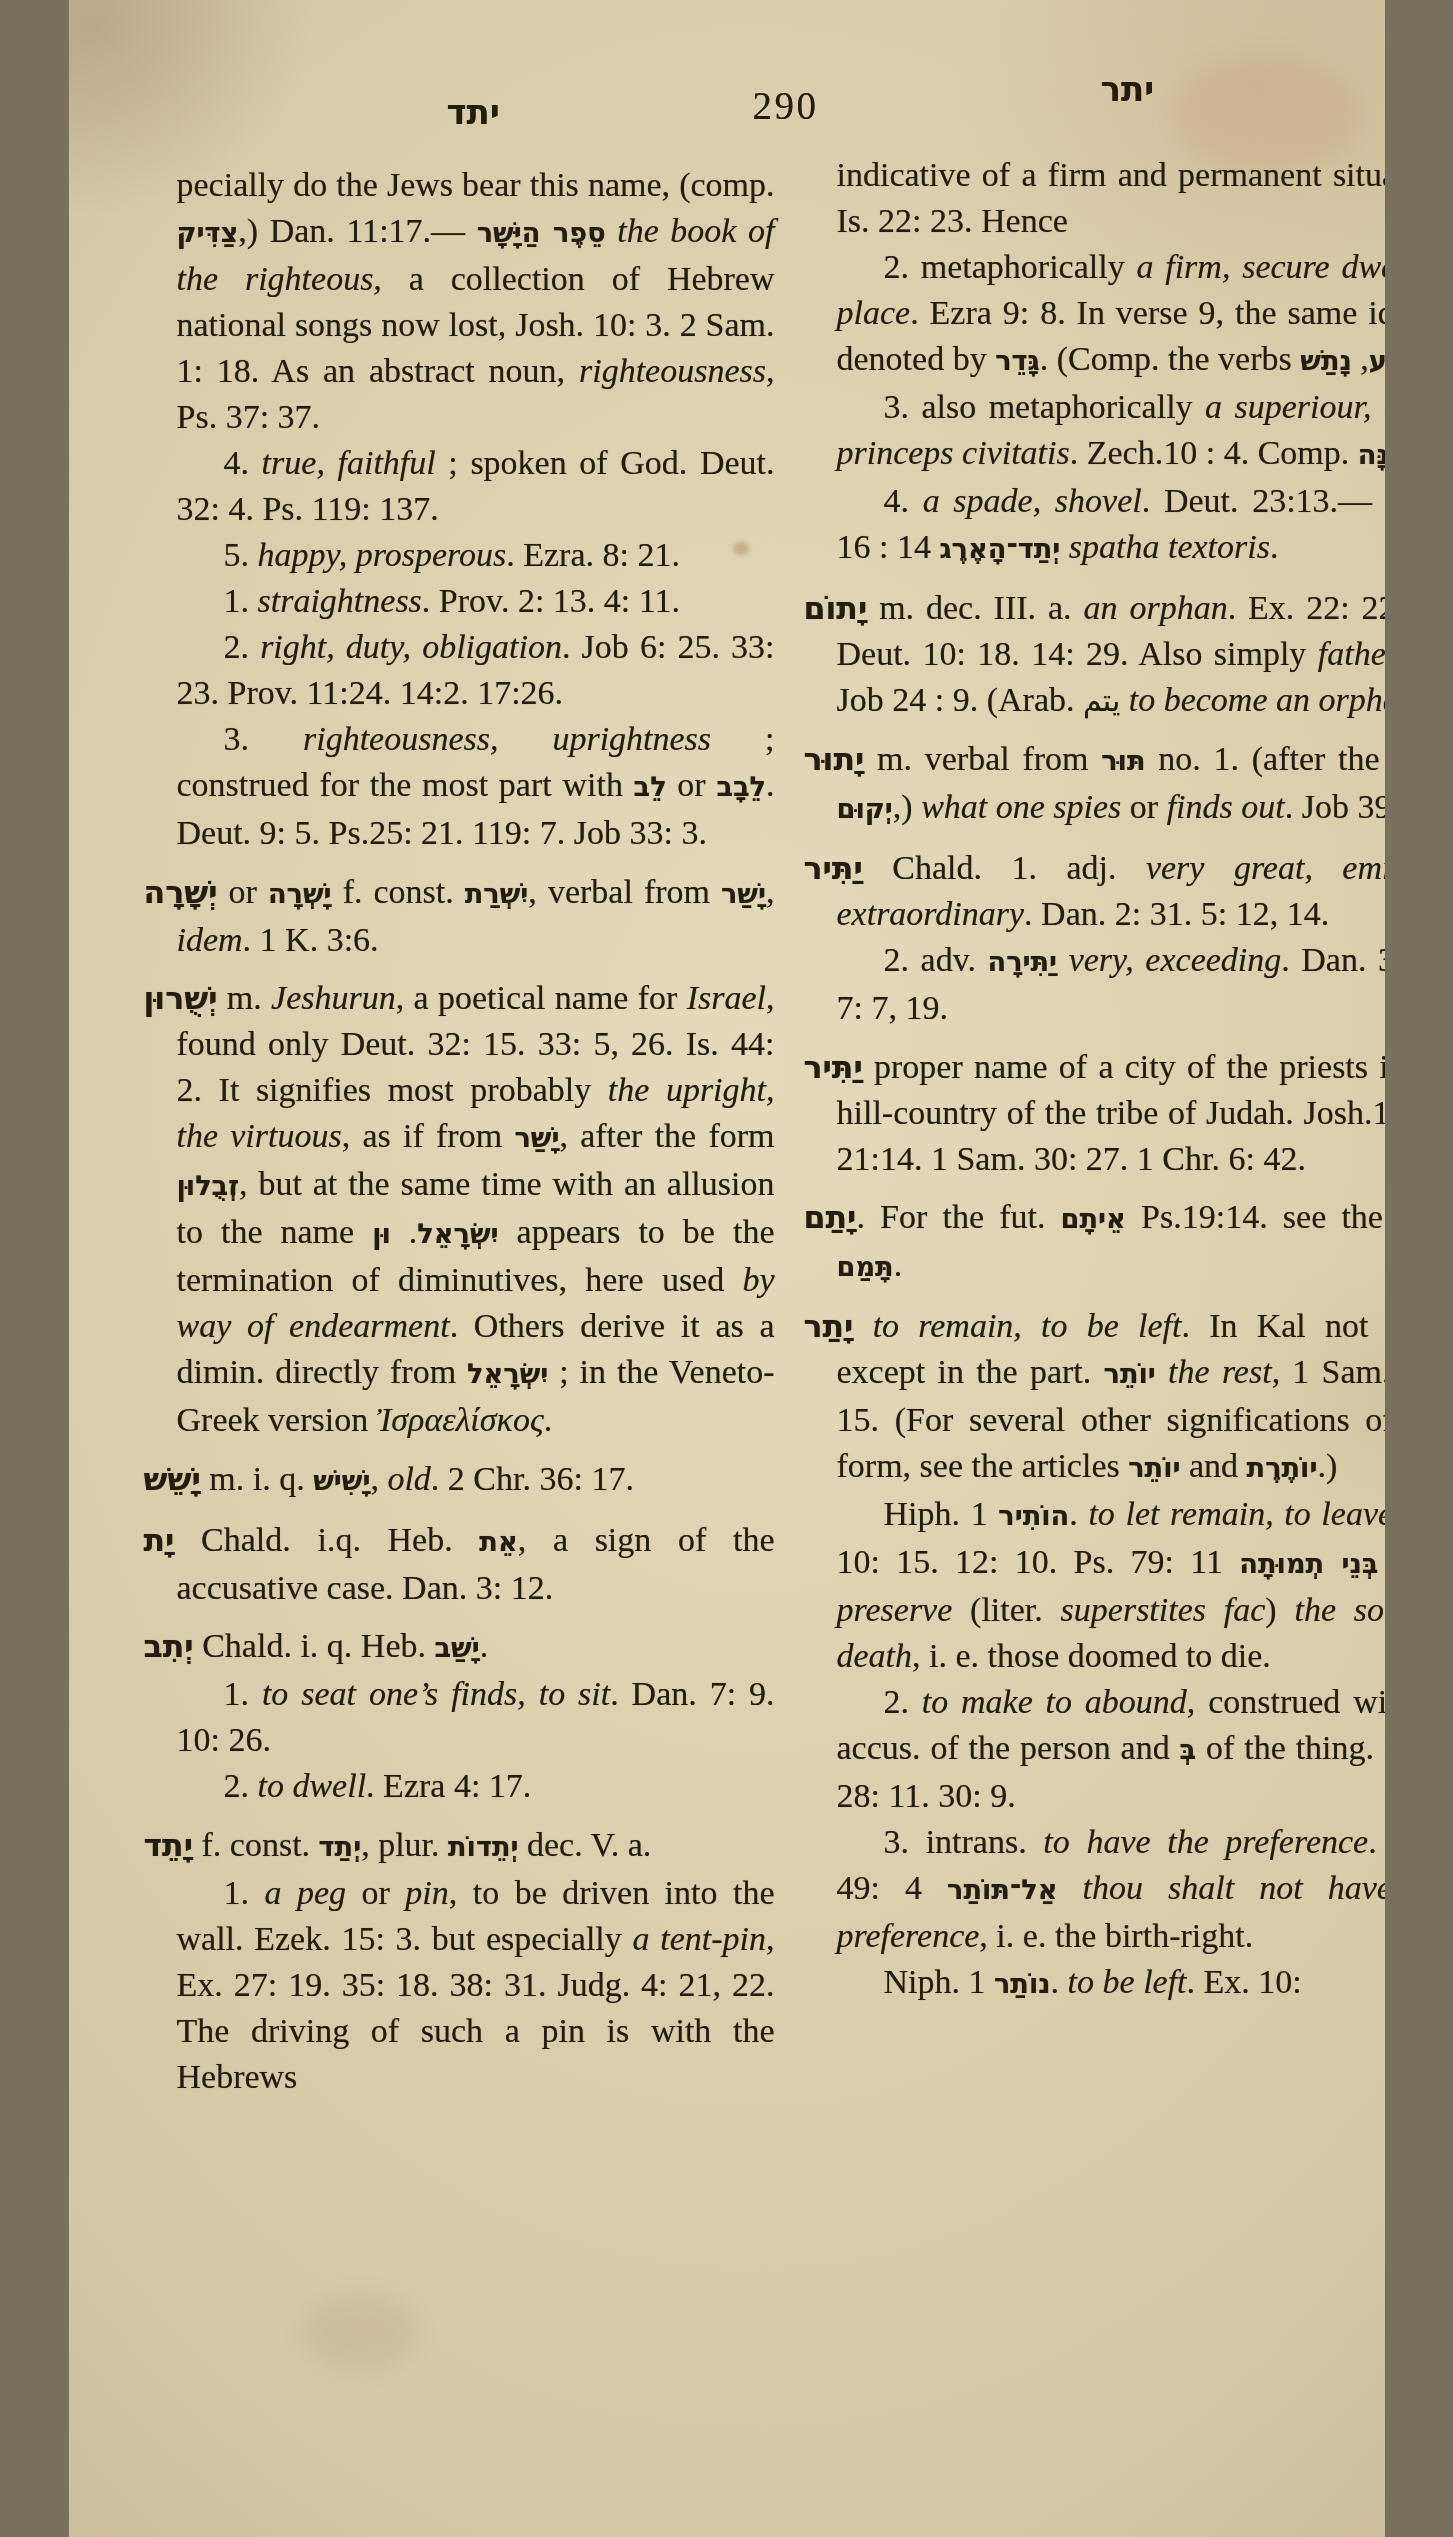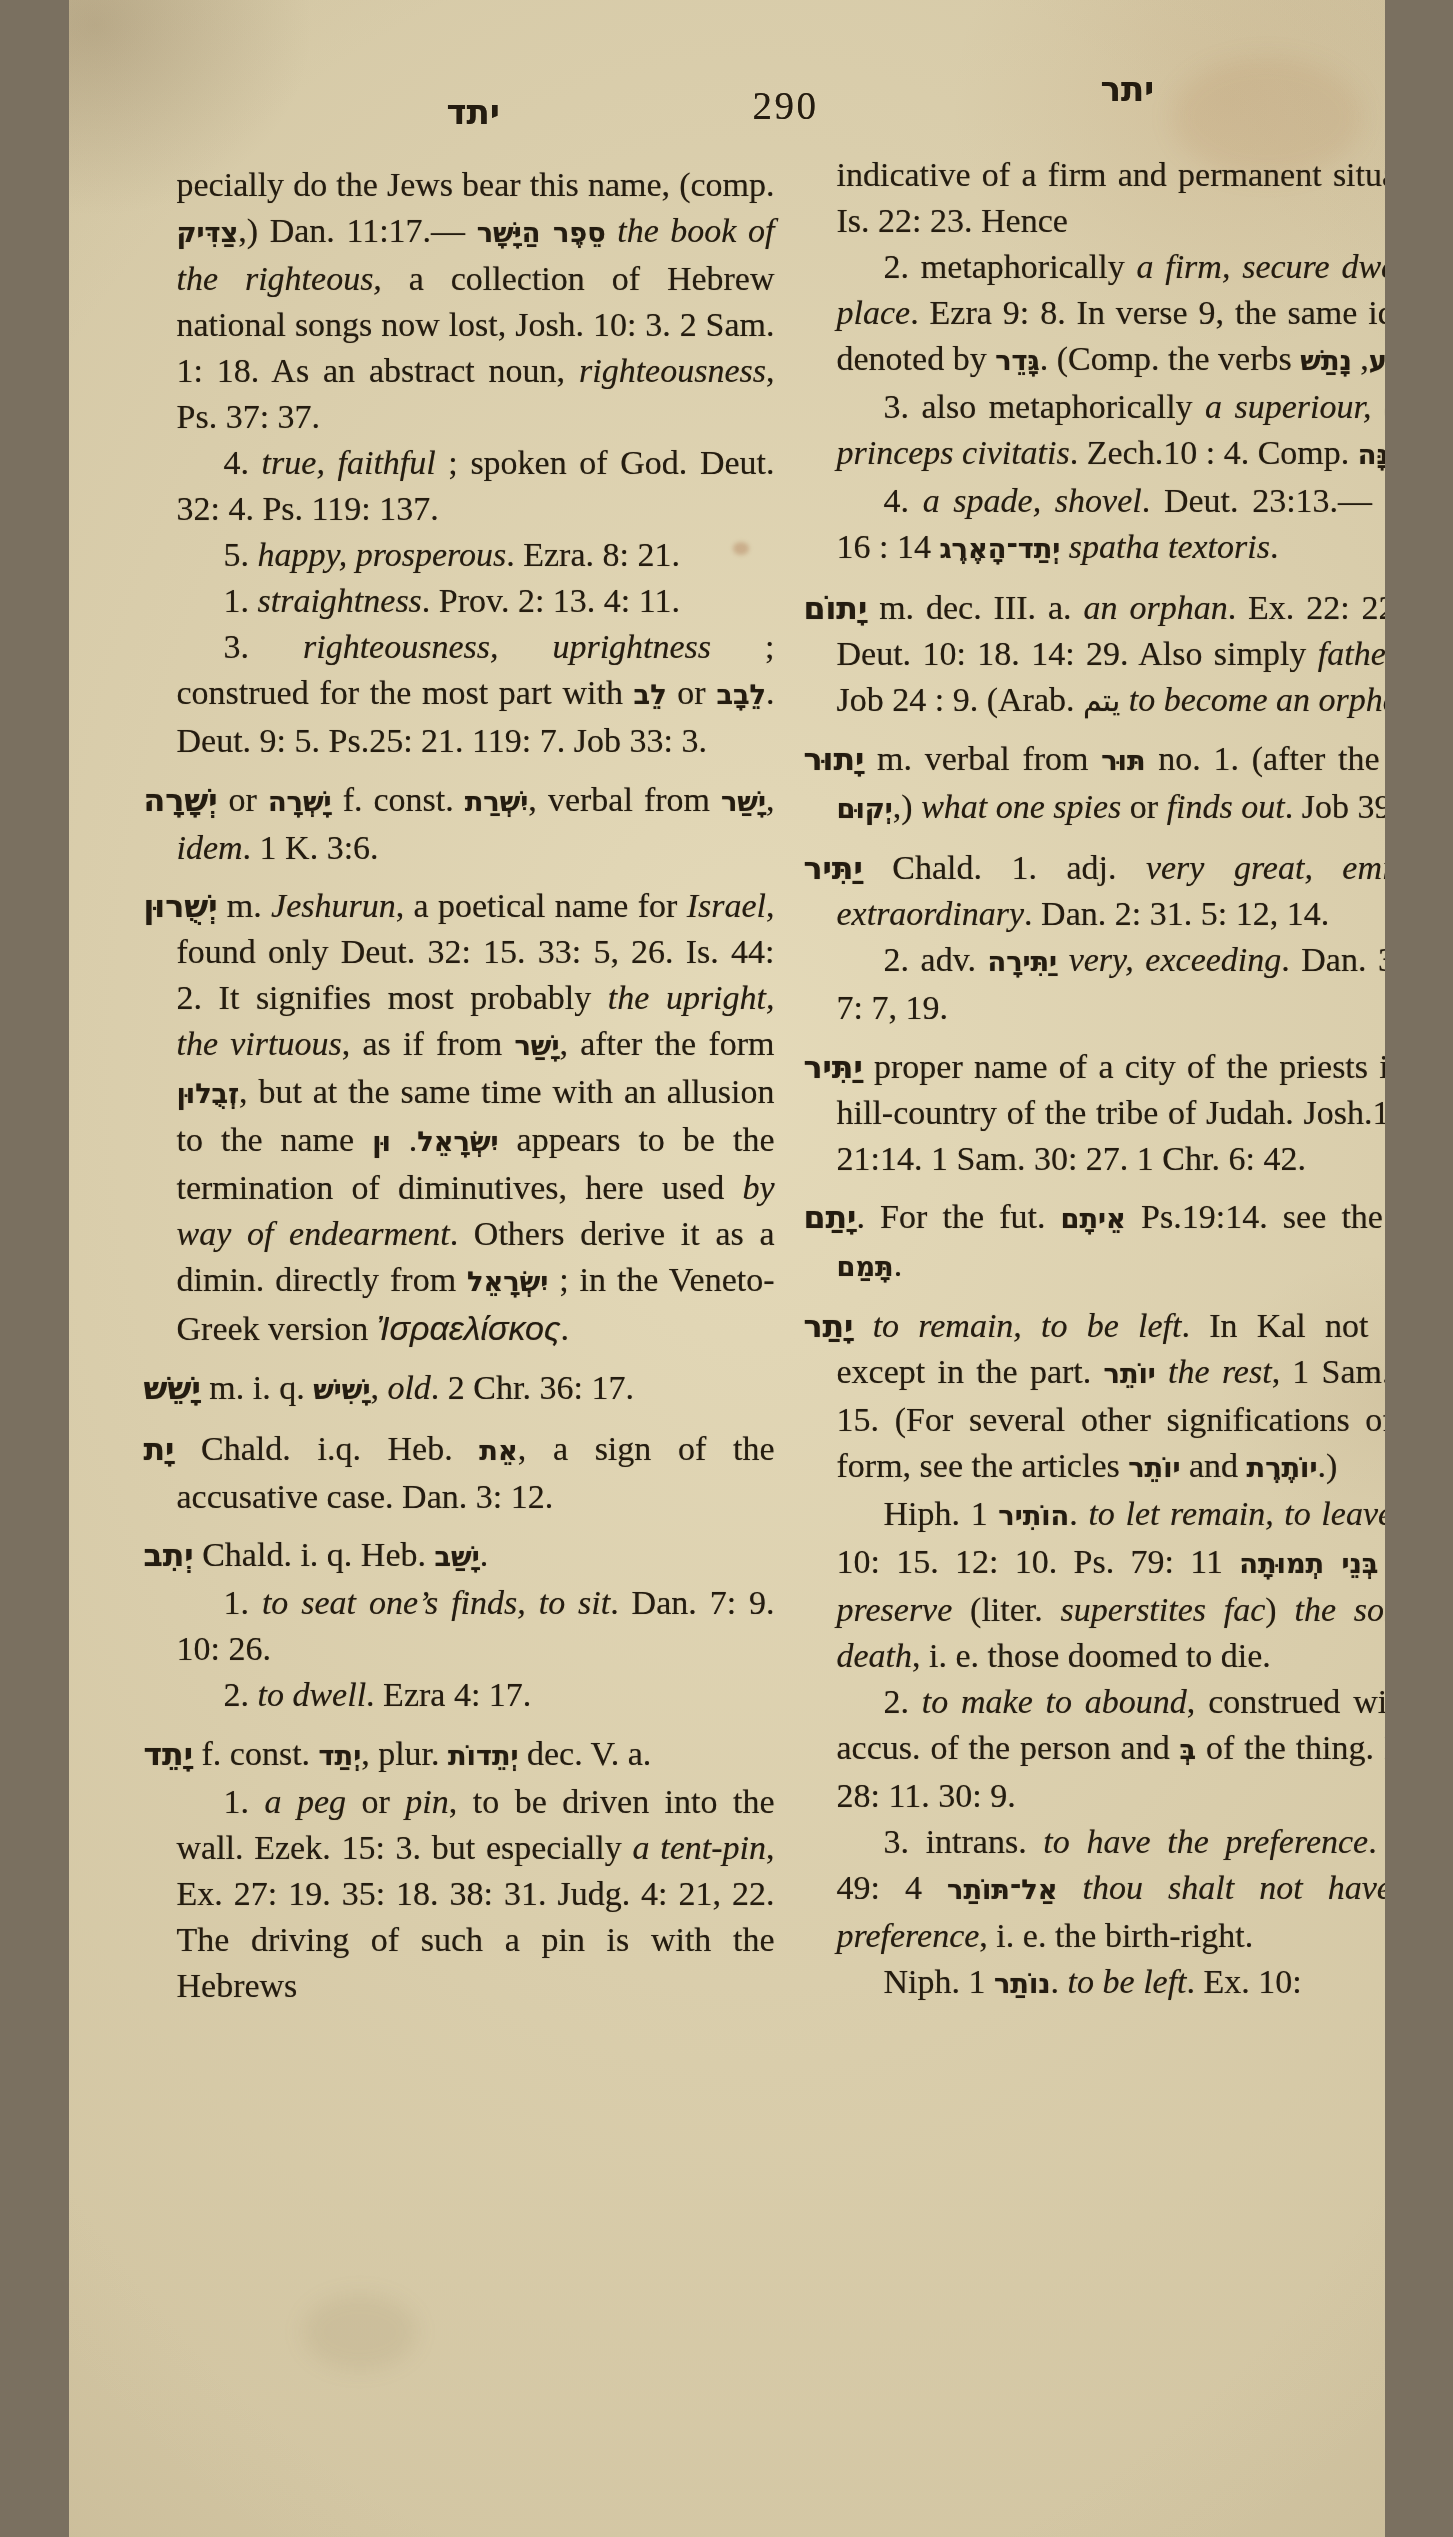--- a/index.html
+++ b/index.html
@@ -56,21 +56,21 @@
 
   .seg-i{font-style:italic;}
   .seg-h{
     font-family:"DejaVu Sans",sans-serif;
     font-size:0.80em;font-weight:600;
   }
   .seg-hw{
     font-family:"DejaVu Sans",sans-serif;
     font-size:0.93em;font-weight:700;
   }
-  .seg-g{font-family:Liberation Sans, sans-serif;font-style:italic;margin-top:12px;}
+  .seg-g{font-family:Liberation Serif, serif;font-style:italic;margin-top:12px;}
   .seg-a{font-family:"DejaVu Sans",sans-serif;font-size:0.88em;}
 </style>
 </head>
 <body>
 
 <div class="page">
   <div class="stain stain-1"></div>
   <div class="stain stain-2"></div>
   <div class="stain stain-3"></div>
 
@@ -78,20 +78,21 @@
     <span class="hdr-heb hdr-left">יתד</span>
     <span class="hdr-num">290</span>
     <span class="hdr-heb hdr-right">יתר</span>
   </div>
 
   <div class="col col-left" id="col-left">
       <p class="para para-flush"><span class="seg-r">pecially do the Jews bear this name, (comp. </span><span class="seg-h">צַדִּיק</span><span class="seg-r">,) Dan. 11:17.— </span><span class="seg-h">סֵפֶר הַיָּשָׁר</span><span class="seg-i"> the book of the righteous,</span><span class="seg-r"> a collection of Hebrew national songs now lost, Josh. 10: 3.  2 Sam. 1: 18.  As an abstract noun, </span><span class="seg-i">righteousness</span><span class="seg-r">, Ps. 37: 37.</span></p>
       <p class="para para-num"><span class="seg-r">4. </span><span class="seg-i">true, faithful</span><span class="seg-r"> ; spoken of God. Deut. 32: 4.  Ps. 119: 137.</span></p>
       <p class="para para-num"><span class="seg-r">5. </span><span class="seg-i">happy, prosperous</span><span class="seg-r">.  Ezra. 8: 21.</span></p>
       <p class="para para-num"><span class="seg-r">1. </span><span class="seg-i">straightness</span><span class="seg-r">. Prov. 2: 13.  4: 11.</span></p>
+      <p class="para para-num"><span class="seg-r">2. </span><span class="seg-i">right, duty, obligation</span><span class="seg-r">.  Job 6: 25. 33: 23.  Prov. 11:24. 14:2. 17:26.</span></p>
       <p class="para para-num"><span class="seg-r">3. </span><span class="seg-i">righteousness, uprightness</span><span class="seg-r"> ; construed for the most part with </span><span class="seg-h">לֵב</span><span class="seg-r"> or </span><span class="seg-h">לֵבָב</span><span class="seg-r">.  Deut. 9: 5.  Ps.25: 21.  119: 7.  Job 33: 3.</span></p>
       <p class="para para-entry"><span class="seg-hw">יְשָׁרָה</span><span class="seg-r"> or </span><span class="seg-h">יָשְׁרָה</span><span class="seg-r"> f. const. </span><span class="seg-h">יִשְׁרַת</span><span class="seg-r">, verbal from </span><span class="seg-h">יָשַׁר</span><span class="seg-r">, </span><span class="seg-i">idem</span><span class="seg-r">. 1 K. 3:6.</span></p>
       <p class="para para-entry"><span class="seg-hw">יְשֻׁרוּן</span><span class="seg-r"> m. </span><span class="seg-i">Jeshurun</span><span class="seg-r">, a poetical name for </span><span class="seg-i">Israel</span><span class="seg-r">, found only Deut. 32: 15. 33: 5, 26.  Is. 44: 2.  It signifies most probably </span><span class="seg-i">the upright, the virtuous</span><span class="seg-r">, as if from </span><span class="seg-h">יָשַׁר</span><span class="seg-r">, after the form </span><span class="seg-h">זְבֻלוּן</span><span class="seg-r">, but at the same time with an allusion to the name </span><span class="seg-h">יִשְׂרָאֵל</span><span class="seg-r">. </span><span class="seg-h">וּן</span><span class="seg-r"> appears to be the termination of diminutives, here used </span><span class="seg-i">by way of endearment</span><span class="seg-r">. Others derive it as a dimin. directly from </span><span class="seg-h">יִשְׂרָאֵל</span><span class="seg-r"> ; in the Veneto-Greek version </span><span class="seg-g">Ἰσραελίσκος</span><span class="seg-r">.</span></p>
       <p class="para para-entry"><span class="seg-hw">יָשֵׁשׁ</span><span class="seg-r"> m. i. q. </span><span class="seg-h">יָשִׁישׁ</span><span class="seg-r">, </span><span class="seg-i">old</span><span class="seg-r">. 2 Chr. 36: 17.</span></p>
       <p class="para para-entry"><span class="seg-hw">יָת</span><span class="seg-r"> Chald. i.q. Heb. </span><span class="seg-h">אֵת</span><span class="seg-r">, a sign of the accusative case. Dan. 3: 12.</span></p>
       <p class="para para-entry"><span class="seg-hw">יְתִב</span><span class="seg-r"> Chald. i. q. Heb. </span><span class="seg-h">יָשַׁב</span><span class="seg-r">.</span></p>
       <p class="para para-num"><span class="seg-r">1. </span><span class="seg-i">to seat one’s finds, to sit</span><span class="seg-r">. Dan. 7: 9.  10: 26.</span></p>
       <p class="para para-num"><span class="seg-r">2. </span><span class="seg-i">to dwell</span><span class="seg-r">. Ezra 4: 17.</span></p>
       <p class="para para-entry"><span class="seg-hw">יָתֵד</span><span class="seg-r"> f. const. </span><span class="seg-h">יְתַד</span><span class="seg-r">, plur. </span><span class="seg-h">יְתֵדוֹת</span><span class="seg-r"> dec. V. a.</span></p>
       <p class="para para-num"><span class="seg-r">1. </span><span class="seg-i">a peg</span><span class="seg-r"> or </span><span class="seg-i">pin</span><span class="seg-r">, to be driven into the wall. Ezek. 15: 3.  but especially </span><span class="seg-i">a tent-pin</span><span class="seg-r">, Ex. 27: 19. 35: 18. 38: 31.  Judg. 4: 21, 22.  The driving of such a pin is with the Hebrews</span></p>

